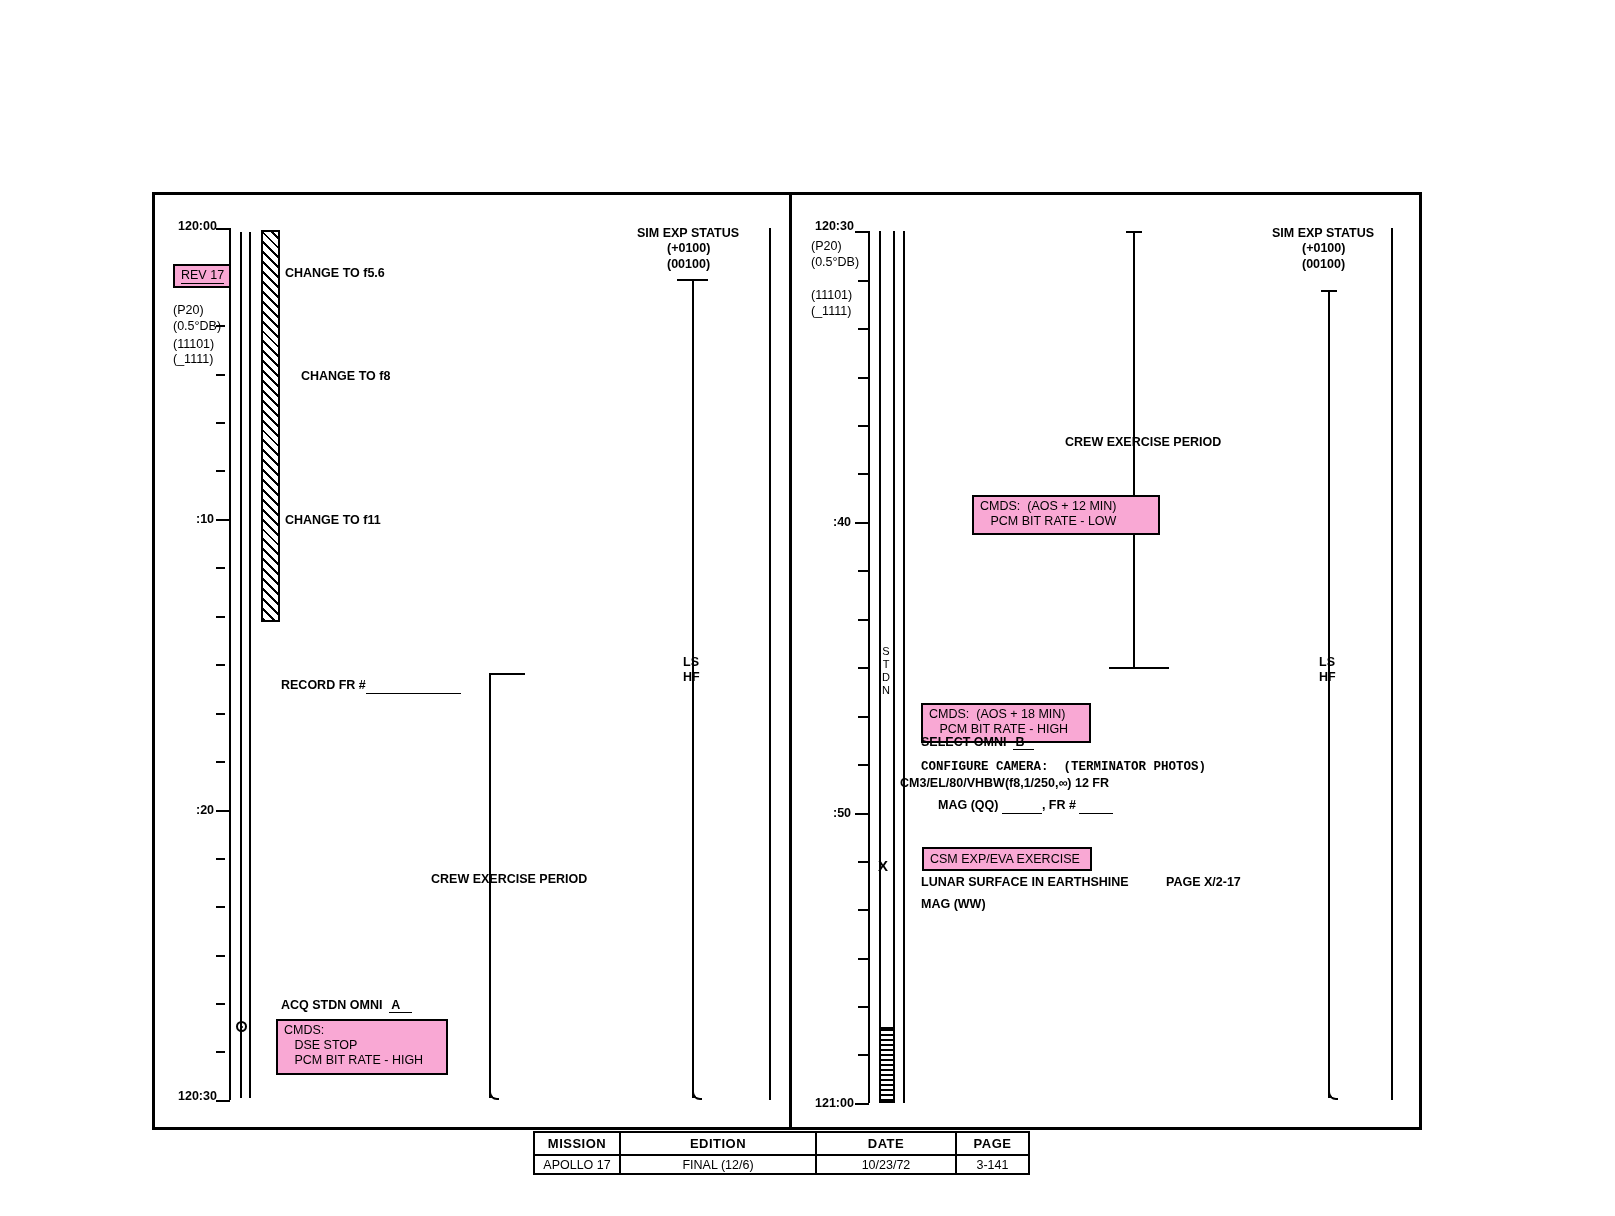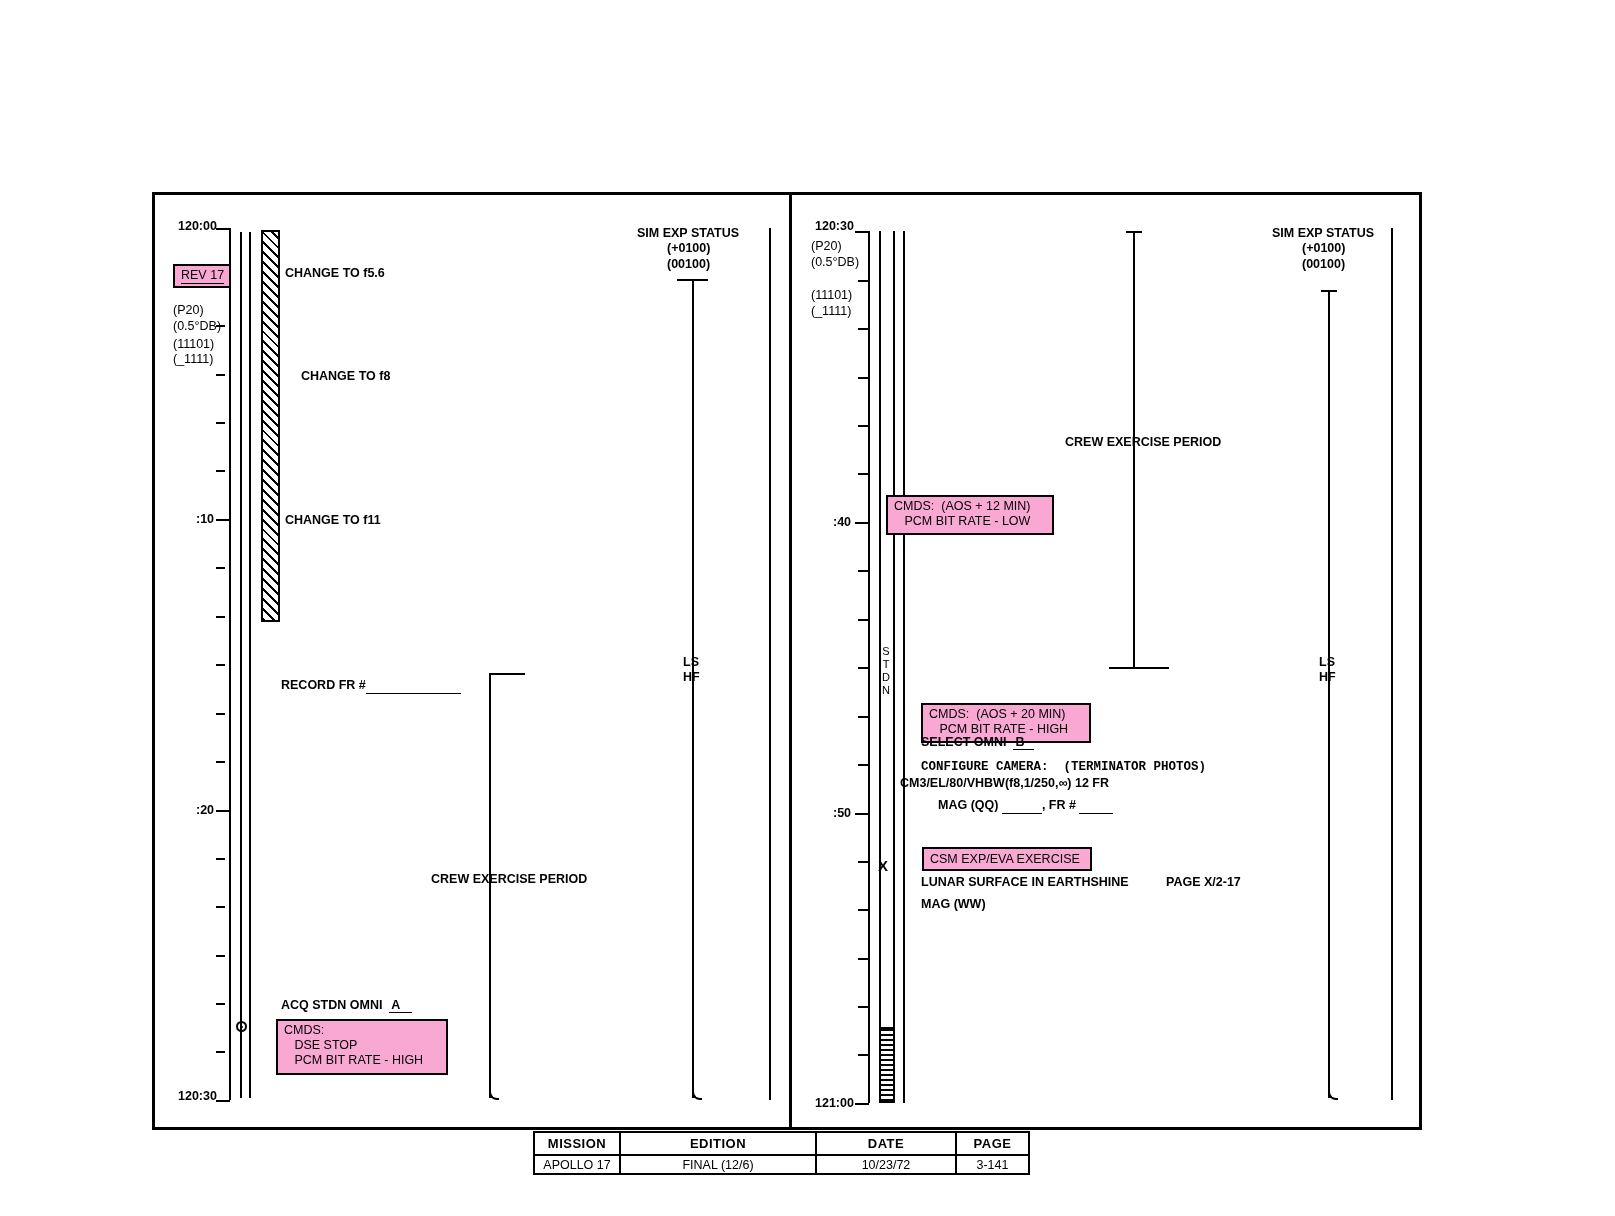--- a/index.html
+++ b/index.html
@@ -207,24 +207,24 @@
   <div class="x-mark" style="left:878px;top:858px;">X</div>
   <div class="hatch-h" style="left:879px;top:1027px;width:16px;height:76px;"></div>
 
   <div class="rail rail-v" style="left:903px;top:231px;height:872px;"></div>
 
   <div class="actbar" style="left:1133px;top:232px;height:436px;"></div>
   <div class="cap" style="left:1126px;top:231px;width:16px;"></div>
   <div class="cap" style="left:1109px;top:667px;width:60px;"></div>
   <div class="t b" style="left:1065px;top:435px;">CREW EXERCISE PERIOD</div>
 
-  <div class="boxed b" style="left:886px;top:495px;width:168px;height:40px;"><span>CMDS:  (AOS + 12 MIN)</span>
+  <div class="boxed b" style="left:972px;top:495px;width:188px;height:40px;"><span>CMDS:  (AOS + 12 MIN)</span>
 <span>   PCM BIT RATE - LOW</span></div>
 
-  <div class="boxed b" style="left:921px;top:703px;width:170px;height:40px;"><span>CMDS:  (AOS + 20 MIN)</span>
+  <div class="boxed b" style="left:921px;top:703px;width:170px;height:40px;"><span>CMDS:  (AOS + 18 MIN)</span>
 <span>   PCM BIT RATE - HIGH</span></div>
 
   <div class="t b" style="left:921px;top:735px;"><span>SELECT OMNI</span>&nbsp;&nbsp;<span style="border-bottom:1.5px solid #000;padding:0 10px 0 2px;">B</span></div>
 
   <div class="t b" style="left:921px;top:760px;font-family:Liberation Mono, monospace;">CONFIGURE CAMERA:  (TERMINATOR PHOTOS)</div>
   <div class="t b" style="left:900px;top:776px;">CM3/EL/80/VHBW(f8,1/250,∞) 12 FR</div>
   <div class="t b" style="left:938px;top:798px;"><span>MAG (QQ)</span>&nbsp;<span class="ul" style="width:40px;">&nbsp;</span><span>, FR #</span>&nbsp;<span class="ul" style="width:34px;">&nbsp;</span></div>
 
   <div class="boxed b" style="left:922px;top:847px;width:170px;height:24px;display:flex;align-items:center;"><span>CSM EXP/EVA EXERCISE</span></div>
 

